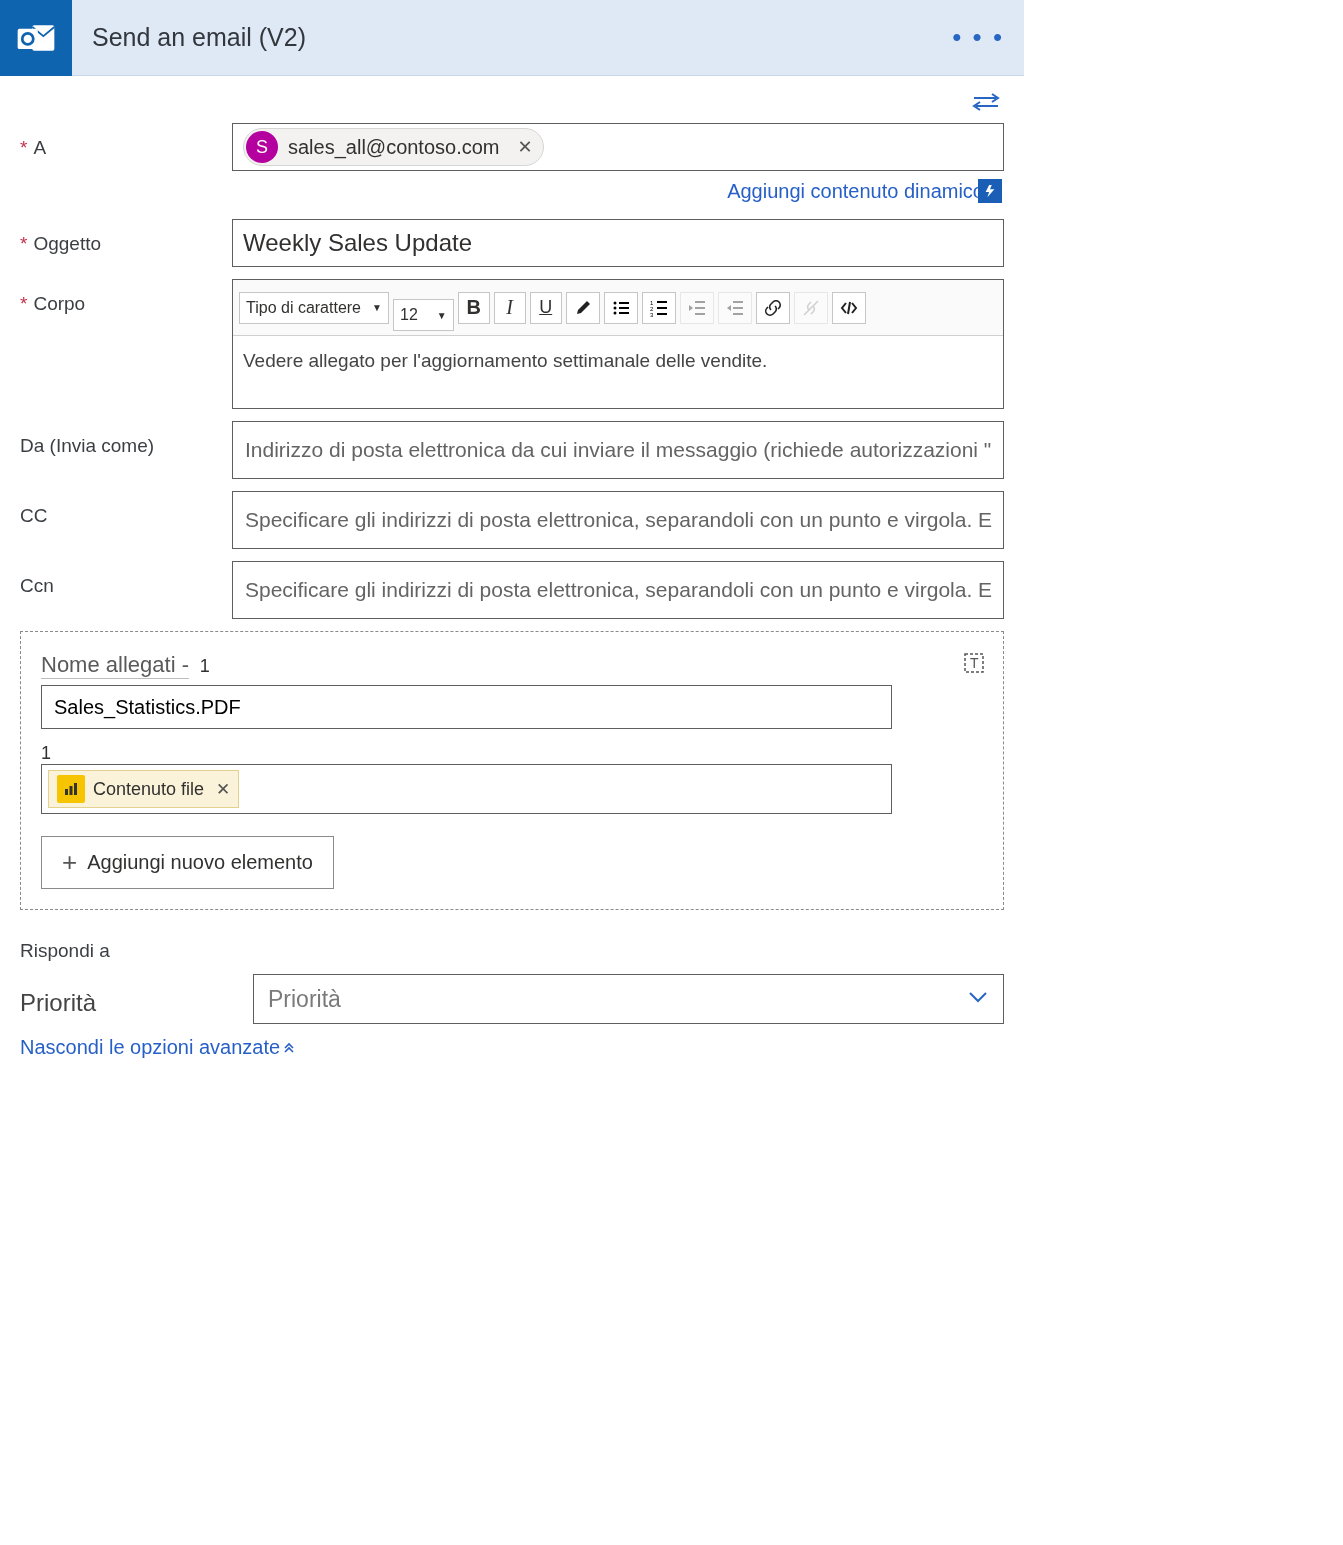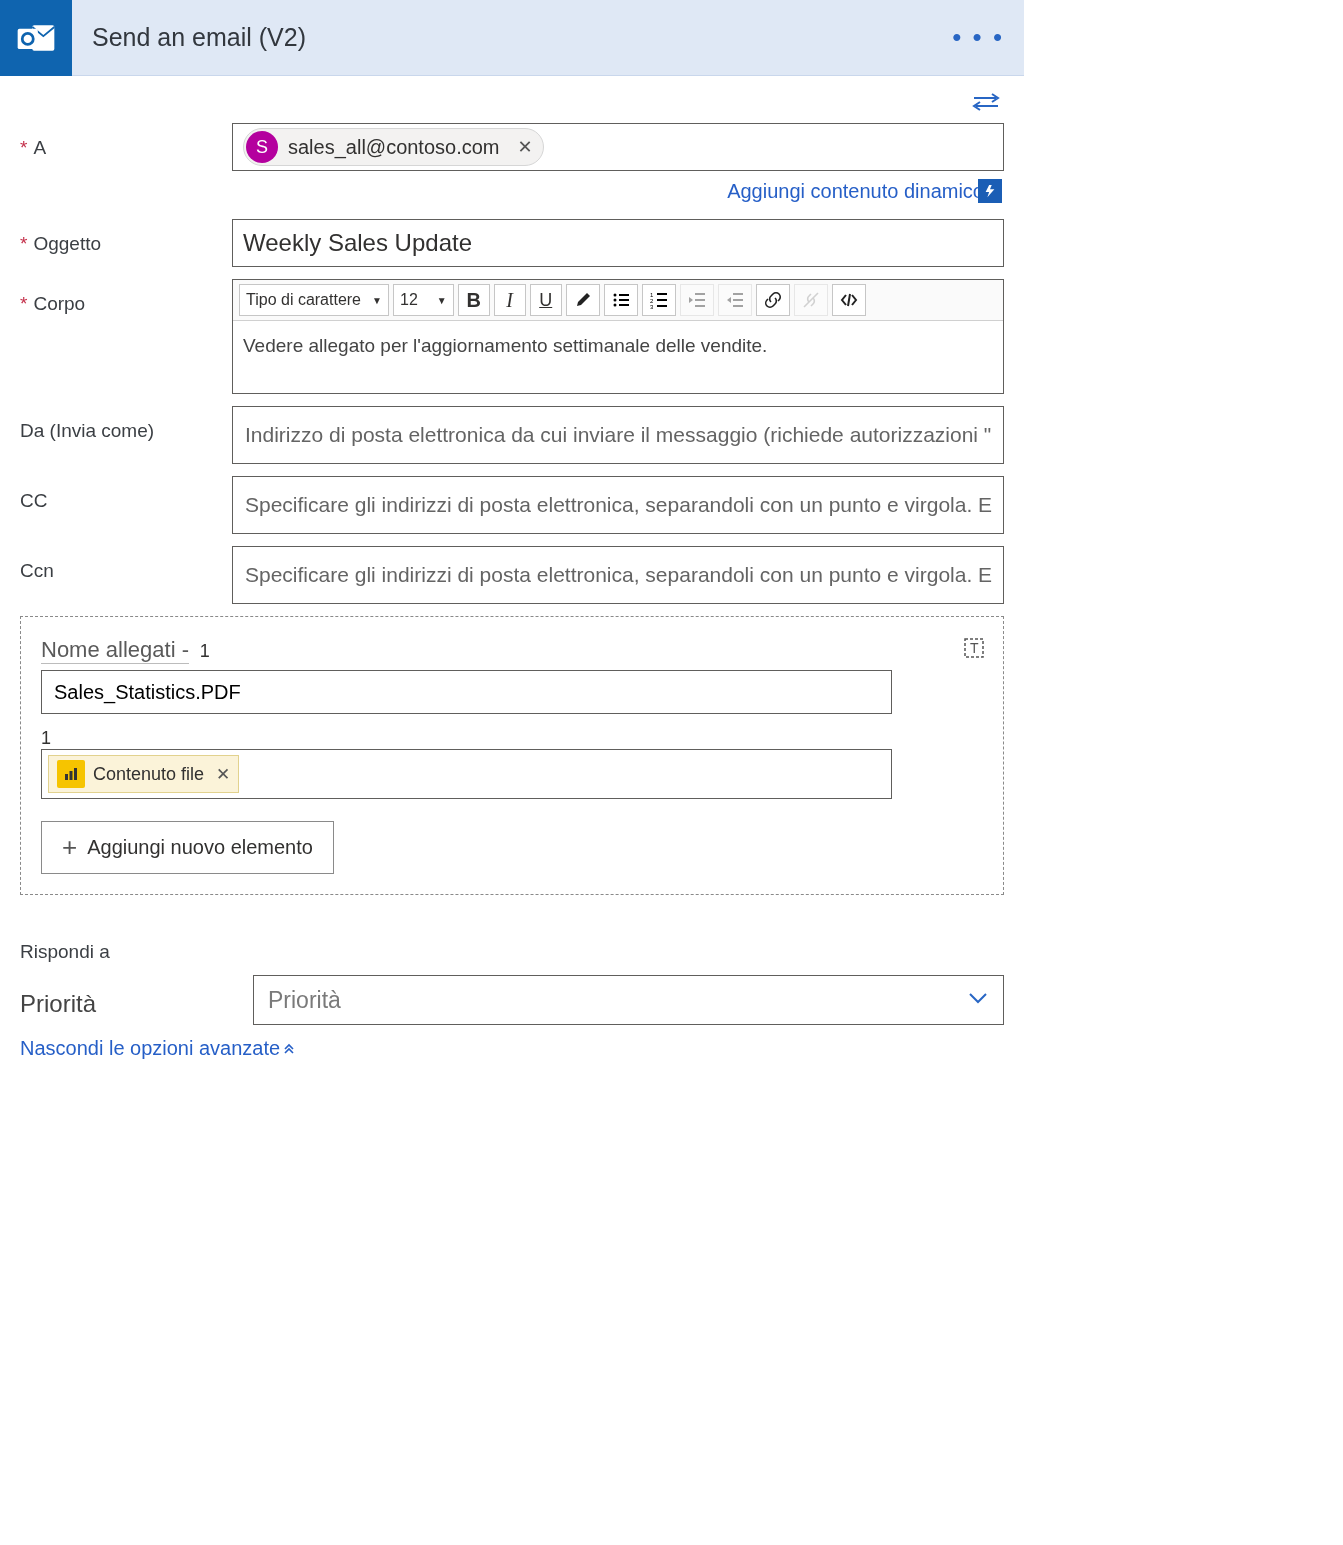--- a/index.html
+++ b/index.html
@@ -145,42 +145,42 @@
     height: 32px;
     min-width: 32px;
     display: flex;
     align-items: center;
     justify-content: center;
     padding: 0 6px;
     font-size: 16px;
     cursor: pointer;
   }
   .tb-btn.font { min-width: 150px; justify-content: space-between; gap:6px;}
-  .tb-btn.size { min-width: 50px; gap:19px;}
+  .tb-btn.size { min-width: 50px; gap:19px;margin-top:15px;}
   .tb-btn .caret { font-size:10px;}
   .rte-body {
     padding: 14px 10px 28px 10px;
     font-size: 19px;
     color: #444;
     min-height: 72px;
   }
   .textish {
     flex: 1;
     border: 1px solid #605e5c;
     min-height: 48px;
     padding: 16px 12px;
     font-size: 21px;
     color: #646464;
     overflow: hidden;
     white-space: nowrap;
   }
   .dashed-box {
     border: 1px dashed #8a8a8a;
     padding: 18px 16px 20px 20px;
-    margin-bottom: 32px;
+    margin-bottom: 16px;
   }
   .att-label-row {
     display:flex; justify-content:space-between; align-items:center;
     margin-bottom: 4px;
   }
   .att-label { font-size: 22px; color:#5a5a5a; border-bottom:1px solid #bcbcbc; display:inline-block;}
   .att-seq { font-size:18px; color:#323130; margin-left:6px;}
   .tmpl-icon { cursor:pointer; color:#555;}
   .att-input {
     width: 90%;

